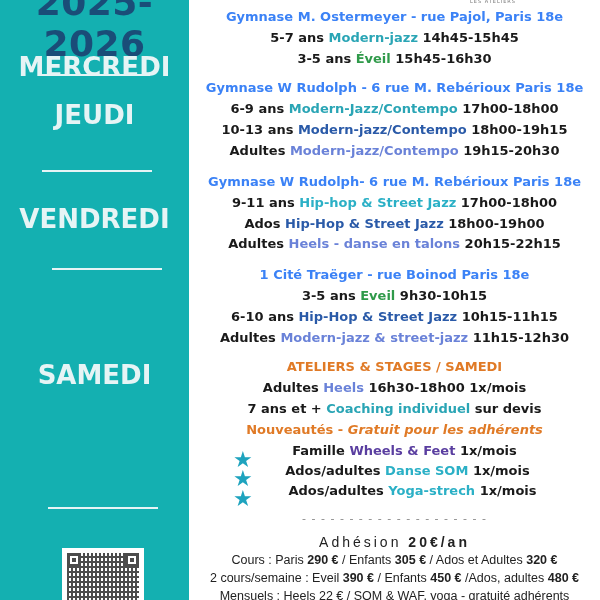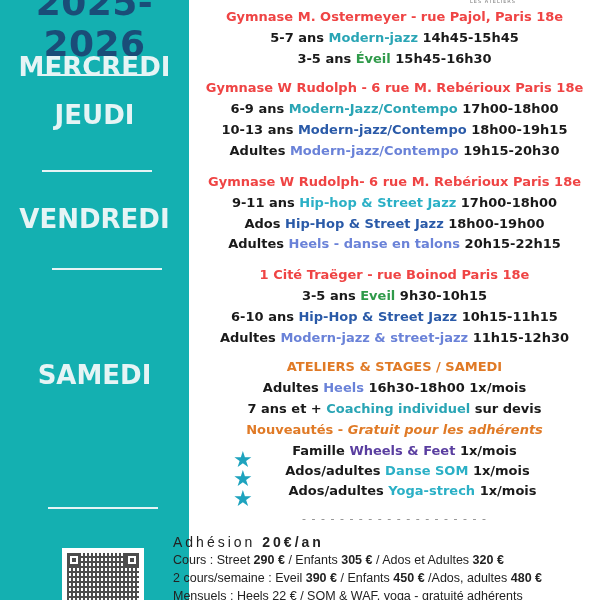--- a/index.html
+++ b/index.html
@@ -40,39 +40,39 @@
     .qr-finder::after {
       content: ""; position: absolute; left: 2px; top: 2px; width: 4px; height: 4px; background: #111;
     }
     .brand-small {
       position: absolute; left: 470px; top: -2px; font-size: 5px; color: #777; letter-spacing: 1px;
     }
     .line {
       position: absolute; left: 189px; width: 411px; text-align: center;
       font-size: 13px; font-weight: bold; color: #1a1a1a; white-space: nowrap;
     }
-    .venue { color: #ef4444; }
+    .venue { color: #3b82f6; }
     .c-teal { color: #2aa5b5; }
     .c-green { color: #2f9a4a; }
     .c-blue { color: #2a5aa8; }
     .c-lav { color: #6a82d8; }
     .c-cyan { color: #2bb0c6; }
     .c-purple { color: #5a3ea0; }
     .c-orange { color: #e07a26; }
     .italic { font-style: italic; }
 
     .star {
       position: absolute; font-size: 22px; color: #1ea3be; line-height: 1;
     }
     .dashes {
       position: absolute; left: 189px; width: 411px; text-align: center;
       color: #888; font-size: 11px; letter-spacing: 1px;
     }
     .price {
-      position: absolute; left: 173px; width: 411px; 
+      position: absolute; left: 189px; width: 411px; text-align: center;
       font-family: "Liberation Sans", sans-serif; font-size: 12.5px; color: #222; white-space: nowrap;
     }
     .price b { font-weight: bold; }
     .adhesion { font-size: 14px; letter-spacing: 3px; }
   </style>
 </head>
 <body>
 
 <div class="left-panel">
   <div class="year">2025-2026</div>
@@ -191,21 +191,21 @@
   <span class="c-cyan">Yoga-strech</span>
   <span>1x/mois</span>
 </div>
 
 <div class="dashes" style="top:512px;">- - - - - - - - - - - - - - - - - - - -</div>
 <div class="price adhesion" style="top:534px;">
   <span>Adhésion</span>
   <b>20€/an</b>
 </div>
 <div class="price" style="top:553px;">
-  <span>Cours : Street</span>
+  <span>Cours : Paris</span>
   <b>290 €</b>
   <span>/ Enfants</span>
   <b>305 €</b>
   <span>/ Ados et Adultes</span>
   <b>320 €</b>
 </div>
 <div class="price" style="top:571px;">
   <span>2 cours/semaine : Eveil</span>
   <b>390 €</b>
   <span>/ Enfants</span>

